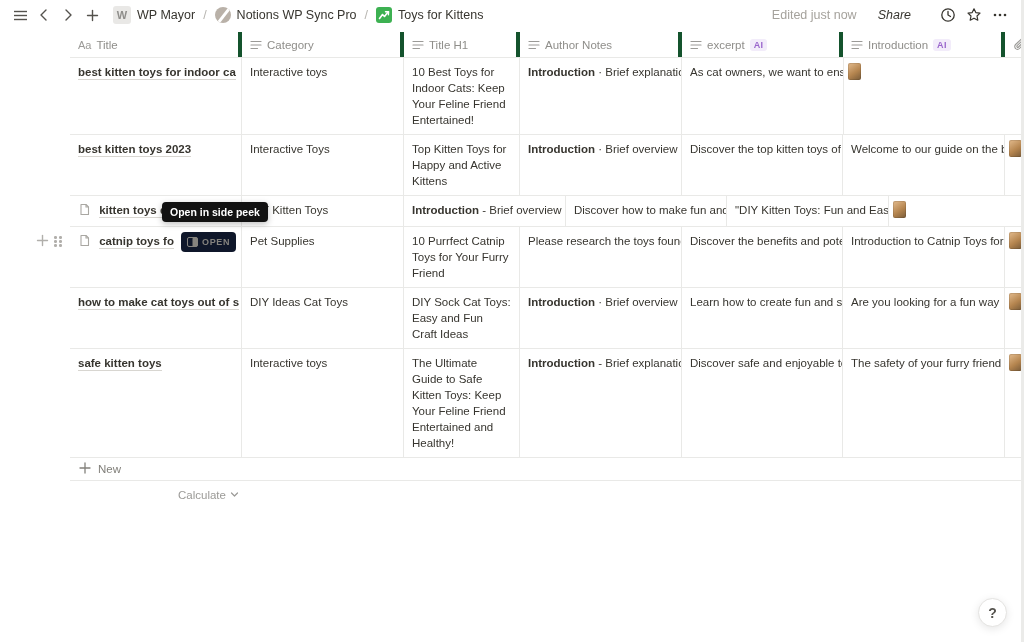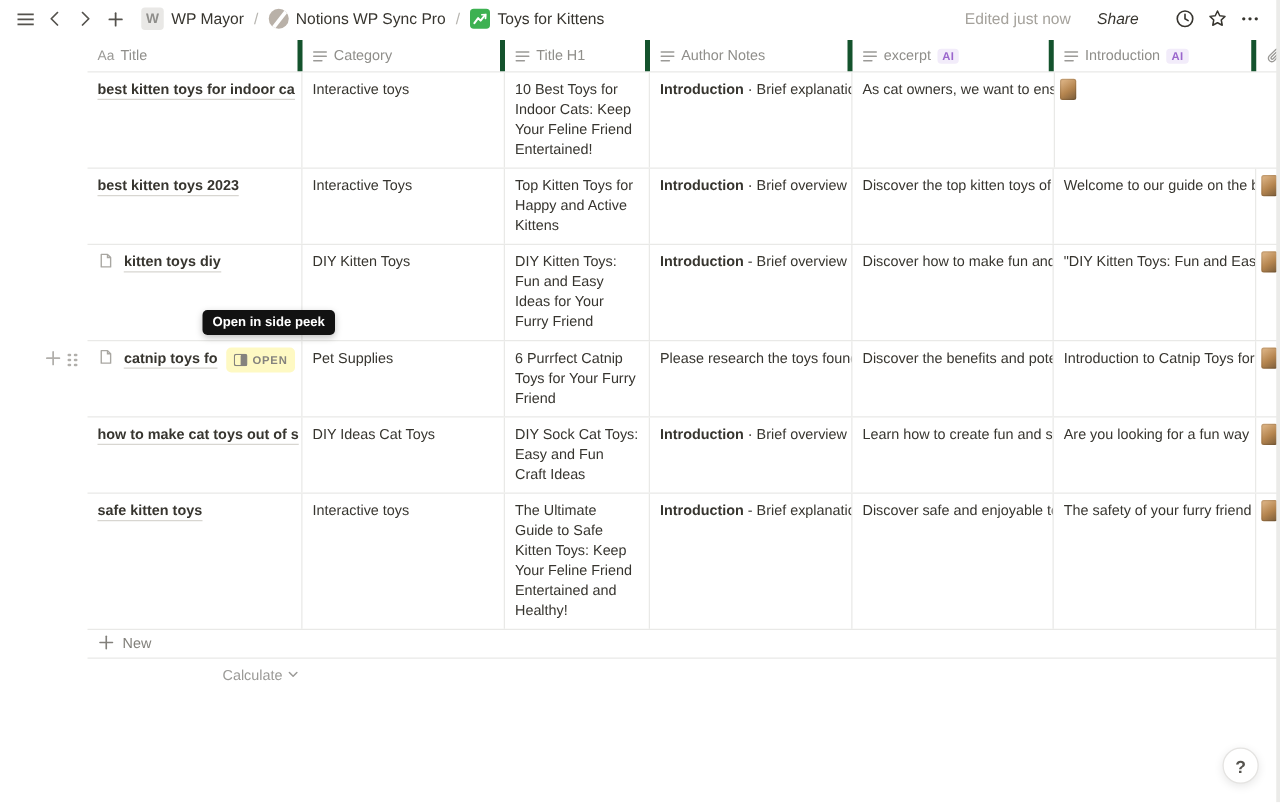--- a/index.html
+++ b/index.html
@@ -40,21 +40,21 @@
   .trow { display:flex; border-bottom:1px solid #e9e9e7; position:relative; }
   .tcell { padding:6px 8px; border-right:1px solid #e9e9e7; overflow:hidden; line-height:16px; cursor:pointer; }
   .single { white-space:nowrap; }
   .title-cell { font-weight:700; white-space:nowrap; position:relative; }
   .title-text { border-bottom:1px solid #d8d6d1; padding-bottom:1px; }
   .page-icon { color:#a9a7a2; margin-right:5px; vertical-align:-2px; }
   .notes-bold { font-weight:700; }
   .files-cell { flex:1 1 auto; border-right:none; padding:5px 0 0 4px; }
   .thumb { width:13px; height:17px; border-radius:2px; background:linear-gradient(145deg,#d7ad7d 15%,#b5854f 55%,#7e5f3b 95%); box-shadow:inset 0 0 0 1px rgba(0,0,0,0.1); }
 
-  .open-pill { position:absolute; right:5px; top:5px; display:flex; align-items:center; gap:4px; background:#fef9c3; border-radius:4px; padding:2px 6px; font-size:9px; font-weight:600; color:#85837e; letter-spacing:0.6px; cursor:pointer; }
+  .open-pill { position:absolute; right:5px; top:5px; display:flex; align-items:center; gap:4px; background:#0f172a; border-radius:4px; padding:2px 6px; font-size:9px; font-weight:600; color:#85837e; letter-spacing:0.6px; cursor:pointer; }
   .peek-icon { display:flex; }
 
   .tooltip { position:absolute; left:92px; bottom:4px; background:#121212; color:#fff; font-size:10.5px; font-weight:600; padding:4px 8px; border-radius:4px; z-index:6; white-space:nowrap; box-shadow:0 2px 6px rgba(0,0,0,0.25); }
 
   .row-controls { position:absolute; left:-34px; top:7px; display:flex; align-items:center; gap:4px; color:#b1afab; }
   .grip { display:grid; grid-template-columns:3px 3px; grid-auto-rows:3px; gap:1px 2px; cursor:grab; padding:1px; }
   .grip i { width:2.5px; height:2.5px; border-radius:50%; background:#b1afab; }
 
   .new-row { display:flex; align-items:center; height:23px; border-bottom:1px solid #e9e9e7; color:#82807b; gap:7px; padding-left:9px; cursor:pointer; }
   .calc-row { height:28px; display:flex; align-items:center; }
@@ -267,21 +267,20 @@
     <div class="trow">
       <div class="tcell w-title title-cell">
         <span class="page-icon">
           <svg width="13" height="13" viewBox="0 0 13 13">
               <path d="M3 1.5 h5 l2.5 2.5 v7.5 h-7.5 Z" fill="none" stroke="#a9a7a2" stroke-width="1.1" stroke-linejoin="round"></path>
               <path d="M8 1.5 V4 H10.5" fill="none" stroke="#a9a7a2" stroke-width="1.1"></path>
             </svg>
         </span><span class="title-text">kitten toys diy</span>
       </div>
       <div class="tcell w-cat single">DIY Kitten Toys</div>
-      <div class="tcell w-h1">DIY Kitten Toys: Fun and Easy Ideas for Your Furry Friend</div>
       <div class="tcell w-notes single"><span class="notes-bold">Introduction</span><span> - Brief overview</span></div>
       <div class="tcell w-exc single">Discover how to make fun and</div>
       <div class="tcell w-intro single">"DIY Kitten Toys: Fun and Easy</div>
       <div class="files-cell">
           <div class="thumb"></div>
         </div>
       <div class="tooltip">Open in side peek</div>
     </div>
 
     <div class="trow">
@@ -314,21 +313,21 @@
           <span class="peek-icon">
             <svg width="11" height="10" viewBox="0 0 11 10">
                 <rect x="0.5" y="0.5" width="10" height="9" rx="1.5" fill="none" stroke="#85837e" stroke-width="1"></rect>
                 <rect x="5.5" y="0.5" width="5" height="9" rx="1.2" fill="#85837e"></rect>
               </svg>
           </span>
           <span>OPEN</span>
         </span>
       </div>
       <div class="tcell w-cat single">Pet Supplies</div>
-      <div class="tcell w-h1">6 Purrfect Catnip Toys for Your Furry Friend</div>
+      <div class="tcell w-h1">10 Purrfect Catnip Toys for Your Furry Friend</div>
       <div class="tcell w-notes single"><span class="notes-bold"></span><span>Please research the toys found</span></div>
       <div class="tcell w-exc single">Discover the benefits and pote</div>
       <div class="tcell w-intro single">Introduction to Catnip Toys for</div>
       <div class="files-cell">
           <div class="thumb"></div>
         </div>
     </div>
 
     <div class="trow">
       <div class="tcell w-title title-cell">

